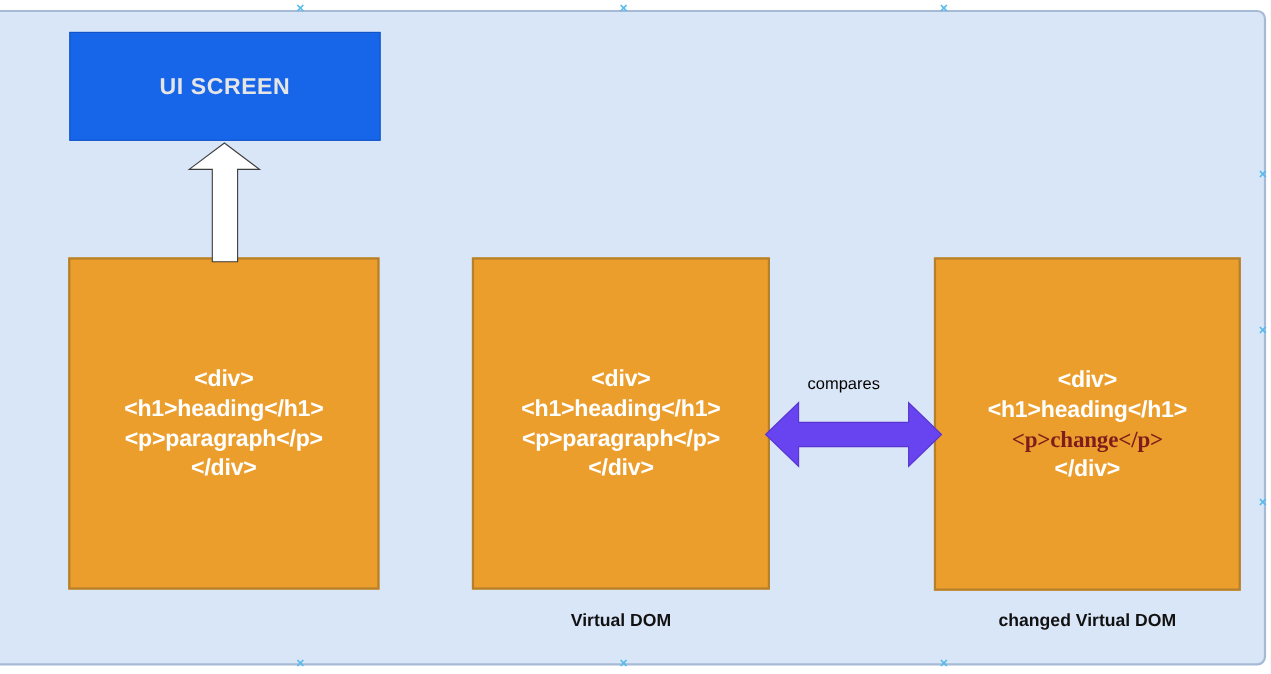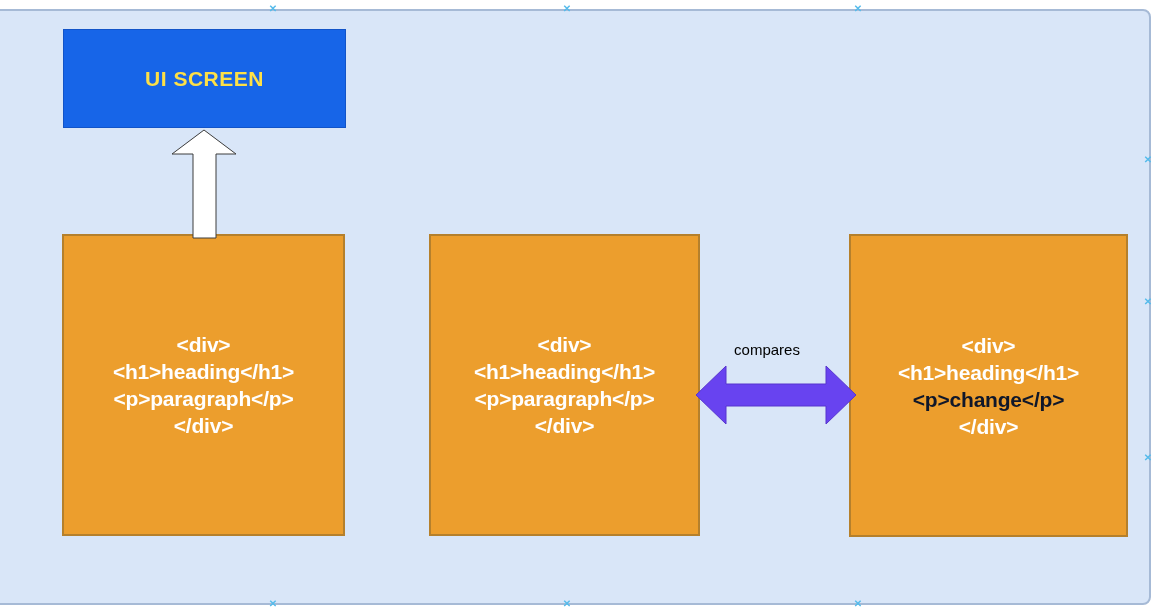--- a/index.html
+++ b/index.html
@@ -9,21 +9,21 @@
   }
   .canvas {
     position:absolute; left:-10px; top:9px; width:1161px; height:596px;
     box-sizing:border-box; background:var(--canvas_bg);
     border:2px solid var(--canvas_border); border-radius:8px;
   }
   .uiscreen {
     position:absolute; left:63px; top:29px; width:283px; height:99px;
     box-sizing:border-box; background:var(--blue); border:1px solid var(--blue_border);
     display:flex; align-items:center; justify-content:center;
-    color:#fde047; font-weight:bold; font-size:21px; letter-spacing:.5px;
+    color:#e5e5e5; font-weight:bold; font-size:21px; letter-spacing:.5px;
   }
   .dombox {
     position:absolute; top:234px; height:302px; box-sizing:border-box;
     background:var(--orange); border:2px solid var(--orange_border);
     display:flex; flex-direction:column; align-items:center; justify-content:center;
     color:#ffffff; font-weight:bold; font-size:21px; line-height:27px;
     text-align:center; letter-spacing:-0.2px;
   }
   #box-real    { left:62px;  width:283px; }
   #box-virtual { left:429px; width:271px; }
@@ -68,24 +68,26 @@
   <div class="dombox" id="box-virtual">
     <div>&lt;div&gt;</div>
     <div>&lt;h1&gt;heading&lt;/h1&gt;</div>
     <div>&lt;p&gt;paragraph&lt;/p&gt;</div>
     <div>&lt;/div&gt;</div>
   </div>
 
   <div class="dombox" id="box-changed">
     <div>&lt;div&gt;</div>
     <div>&lt;h1&gt;heading&lt;/h1&gt;</div>
-    <div style="color: #0f172a;">&lt;p&gt;change&lt;/p&gt;</div>
+    <div style="color: #7f1d1d; font-family: Liberation Serif, serif;">&lt;p&gt;change&lt;/p&gt;</div>
     <div>&lt;/div&gt;</div>
   </div>
 
+  <div class="boxlabel" id="label-virtual">Virtual DOM</div>
+  <div class="boxlabel" id="label-changed">changed Virtual DOM</div>
 
   <div class="compares">compares</div>
 
   <svg class="overlay" width="1155" height="613" viewBox="0 0 1155 613">
     <polygon class="up-arrow" points="204,130 172,154 193,154 193,238 216,238 216,154 236,154"></polygon>
     <polygon class="compare-arrow" points="696,395 726,366 726,384 826,384 826,366 856,395 826,424 826,406 726,406 726,424"></polygon>
   </svg>
 
   <span class="mark" style="left:273px; top:9px;">✕</span>
   <span class="mark" style="left:567px; top:9px;">✕</span>

